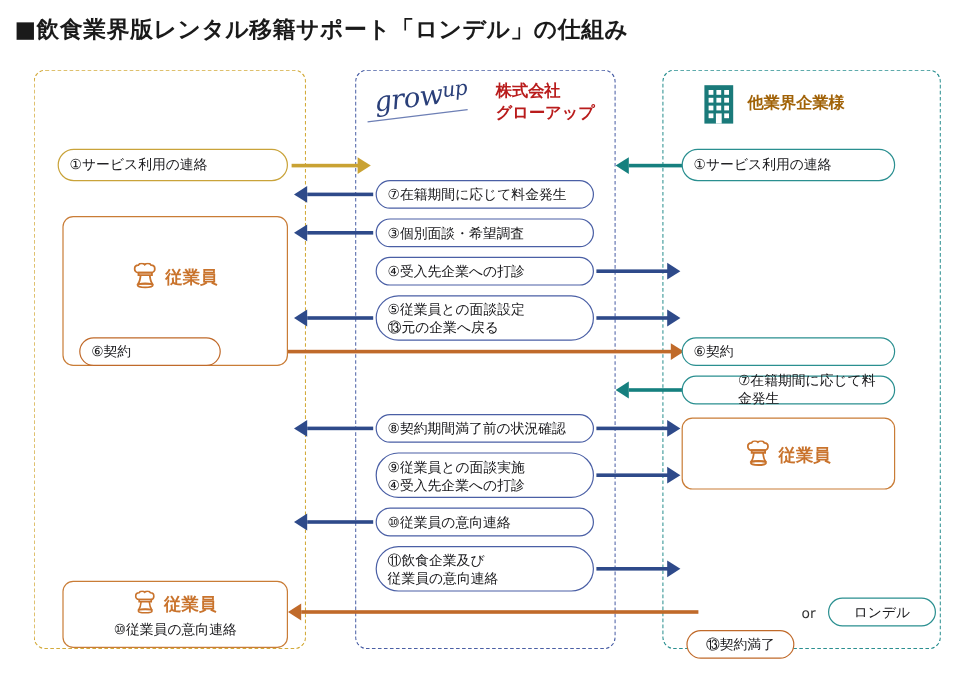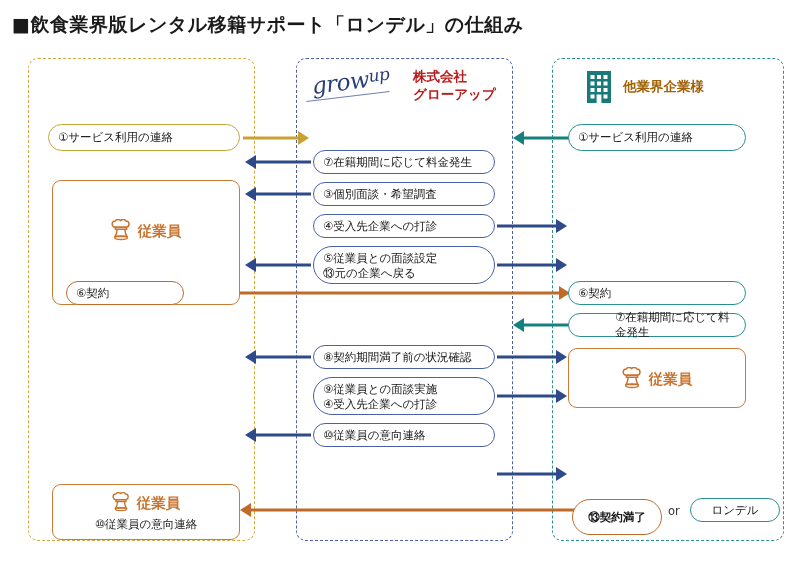--- a/index.html
+++ b/index.html
@@ -236,20 +236,22 @@
     <div class="shaft" style="width:60px;"></div>
       <div class="headR" style="left:59px;"></div>
   </div>
 
   <div class="pill" style="left:313px;top:423px;width:182px;height:24px;">⑩従業員の意向連絡</div>
   <div class="arrow a-navy" style="left:245px;top:435px;width:66px;">
     <div class="shaft" style="left:11px;width:55px;"></div>
       <div class="headL"></div>
   </div>
 
+  <div class="pill" style="left:313px;top:455px;width:182px;height:38px;padding-top:2px;">⑪飲食企業及び
+従業員の意向連絡</div>
   <div class="arrow a-navy" style="left:497px;top:474px;width:70px;">
     <div class="shaft" style="width:60px;"></div>
       <div class="headR" style="left:59px;"></div>
   </div>
 
   <div class="ebox" style="left:52px;top:484px;width:188px;height:56px;">
     <div class="ebox-title" style="margin-top:7px;">
       <span class="ico">
         <svg width="18" height="22" viewBox="0 0 20 24">
           <g fill="none" stroke="#c9732c" stroke-width="1.5">
@@ -263,17 +265,17 @@
       <span>従業員</span>
     </div>
     <div style="text-align:center;font-size:11.5px;color:#17171a;margin-top:3px;">⑩従業員の意向連絡</div>
   </div>
 
   <div class="arrow a-brown" style="left:240px;top:510px;width:342px;">
     <div class="shaft" style="left:11px;width:331px;"></div>
       <div class="headL"></div>
   </div>
 
-  <div class="pill brown" style="left:572px;top:499px;width:90px;height:36px;justify-content:center;font-weight:bold;">⑬契約満了</div>
+  <div class="pill brown" style="left:572px;top:525px;width:90px;height:24px;justify-content:center;">⑬契約満了</div>
   <div class="or-text" style="left:668px;top:504px;">or</div>
   <div class="pill teal" style="left:690px;top:498px;width:90px;height:24px;justify-content:center;">ロンデル</div>
 
 </div>
 
 </body></html>

